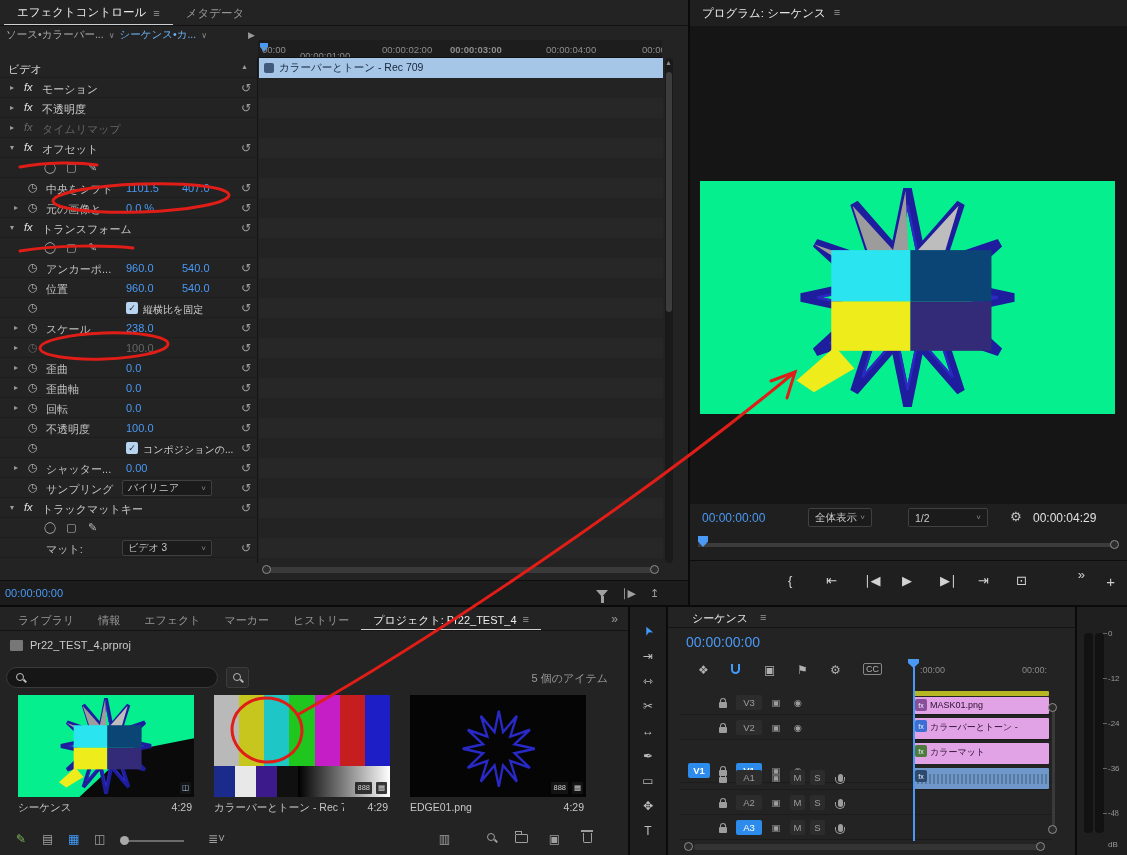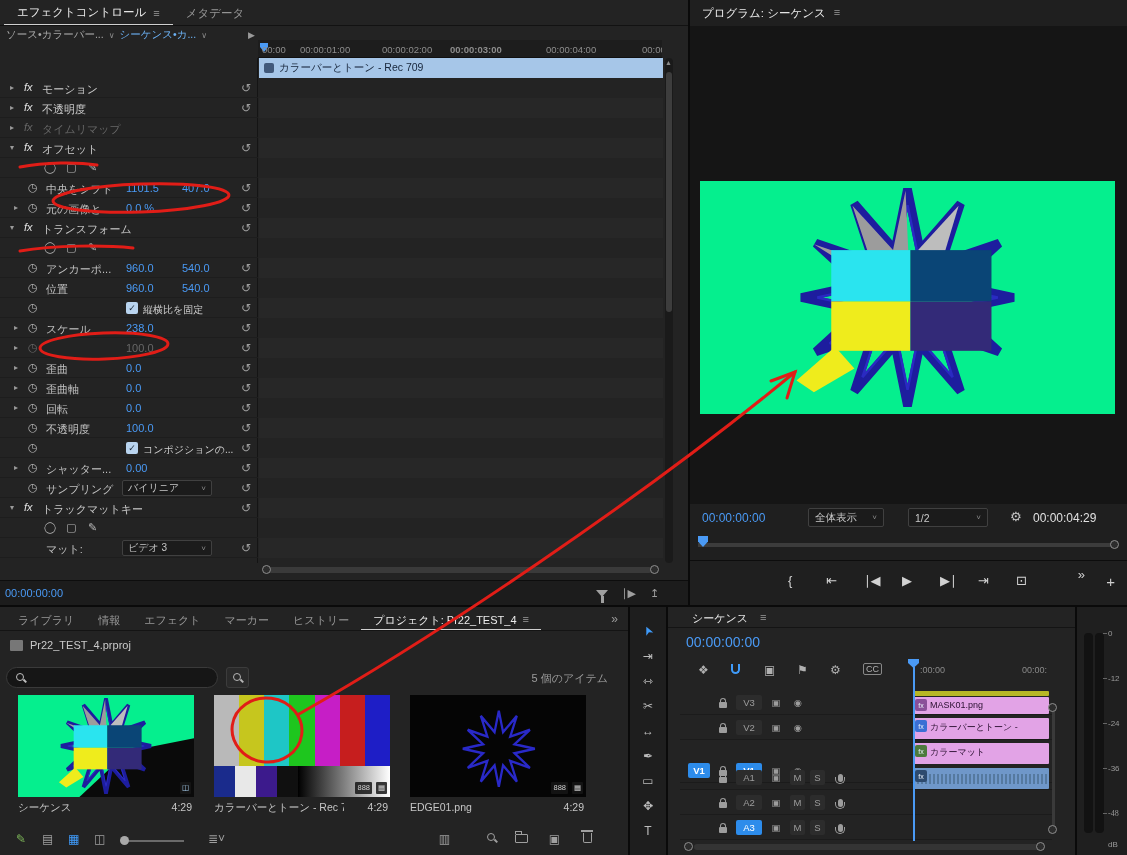--- a/index.html
+++ b/index.html
@@ -213,27 +213,31 @@
     <div class="ec-tabs">
       <span>ソース•カラーバー...</span>
       <span class="caret">∨</span>
       <span class="ec-seq">シーケンス•カ...</span>
       <span class="caret">∨</span>
     </div>
     <span class="ec-flyout">▶</span>
     <div id="ec-ruler">
         <div class="cti"></div>
         <span style="left: 4px;">00:00</span>
-        <span style="left: 42px;">00:00:01:00</span>
+        <span style="left: 42px; margin-top: 6px;">00:00:01:00</span>
         <span style="left: 124px;">00:00:02:00</span>
         <span style="left: 192px; font-weight: bold;">00:00:03:00</span>
         <span style="left: 288px;">00:00:04:00</span>
         <span style="left: 384px;">00:00</span>
       </div>
     <div id="ec-left">
+        <div class="ecrow" style="top: 0px;">
+          <span class="slbl">ビデオ</span>
+          <span class="collapse">▲</span>
+        </div>
         <div class="ecrow" style="top: 20px;">
           <span class="exp">▸</span>
           <span class="fx">fx</span>
           <span class="elbl">モーション</span>
           <span class="reset">↺</span>
         </div>
         <div class="ecrow" style="top: 40px;">
           <span class="exp">▸</span>
           <span class="fx">fx</span>
           <span class="elbl">不透明度</span>
@@ -409,21 +413,21 @@
       <span class="pmenu">≡</span>
     </div>
     <div class="pm-video">
       <div class="pm-frame">
         <svg viewBox="0 0 430 236" width="415" height="233" preserveAspectRatio="none">
           <use href="#star-colored"></use>
         </svg>
       </div>
     </div>
     <span class="pm-tc">00:00:00:00</span>
-    <div class="pm-dd" style="left:118px;width:76px">
+    <div class="pm-dd" style="left:118px;width:64px">
       <span>全体表示</span>
       <span class="caret">˅</span>
     </div>
     <div class="pm-dd" style="left:218px;width:80px">
       <span>1/2</span>
       <span class="caret">˅</span>
     </div>
     <span class="pm-wrench">⚙</span>
     <span class="pm-dur">00:00:04:29</span>
     <div class="pm-scrubtrack"></div>

